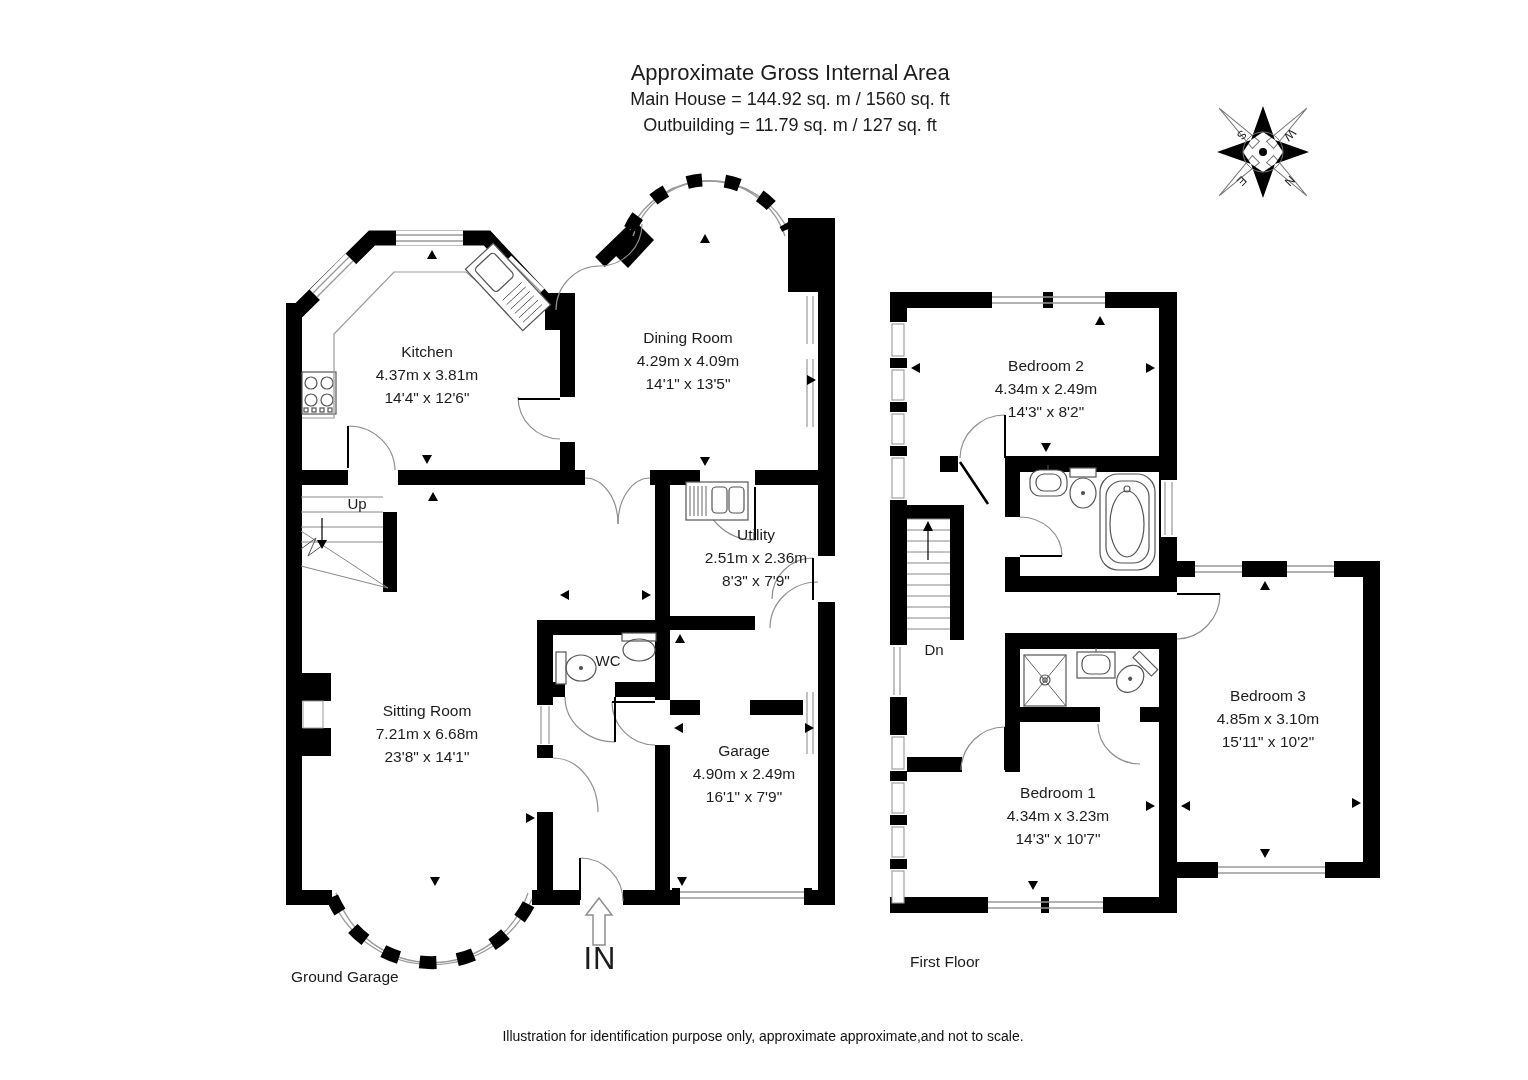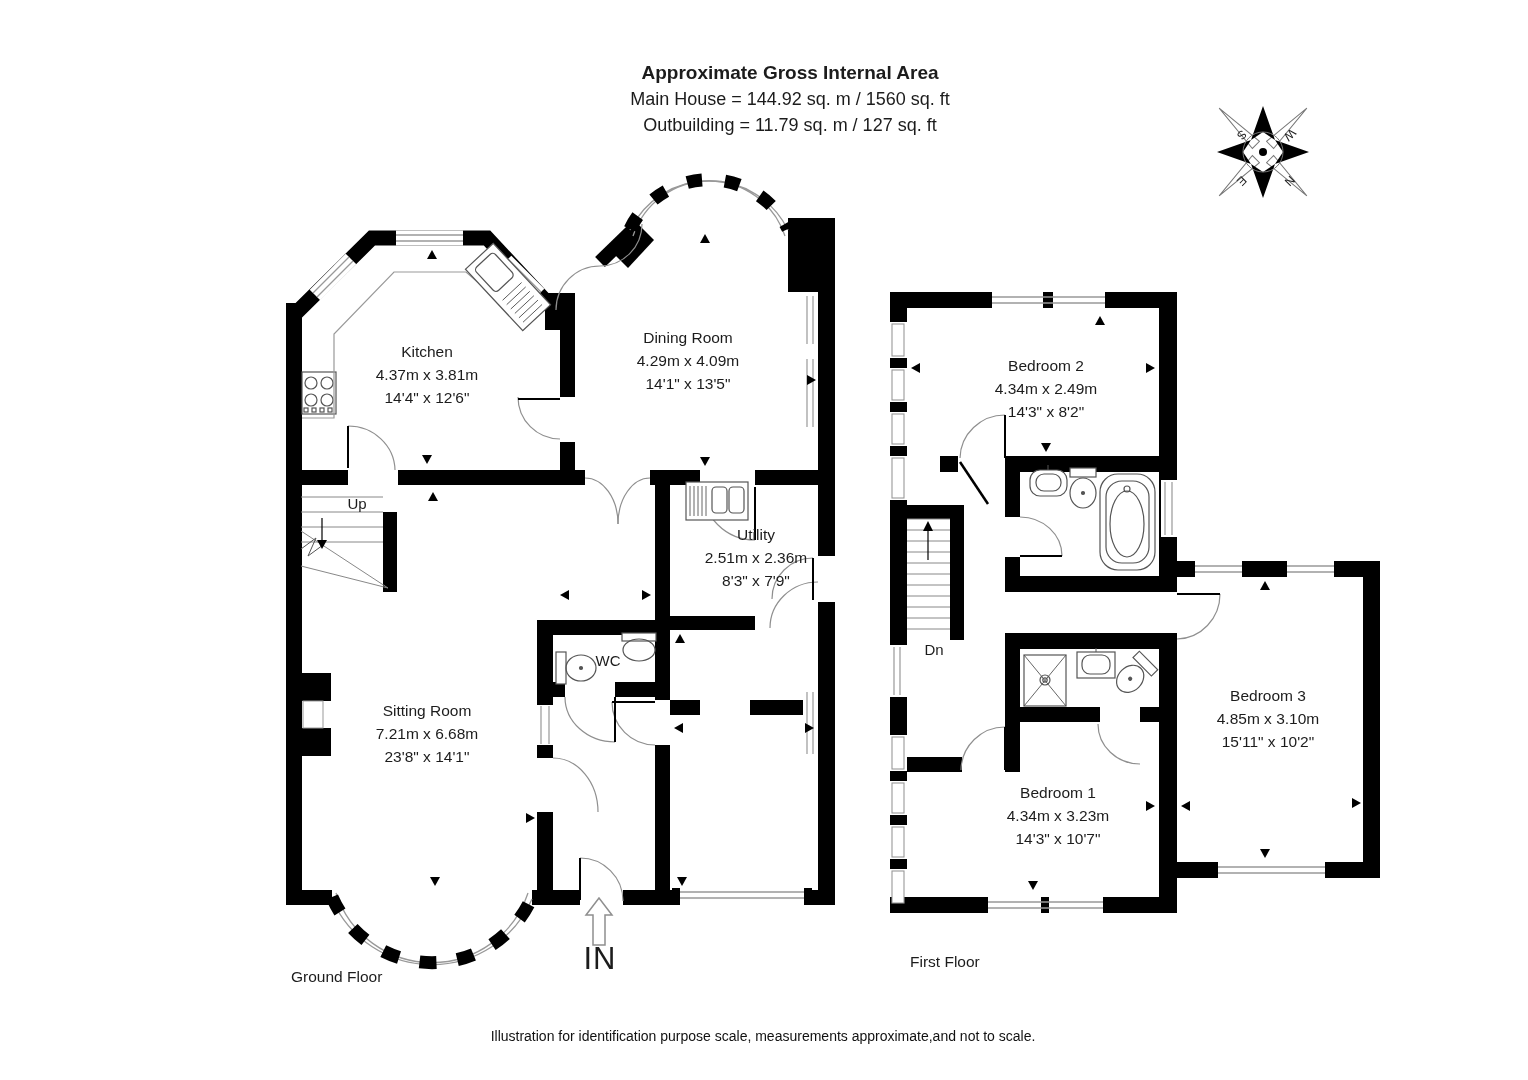--- a/index.html
+++ b/index.html
@@ -1,20 +1,20 @@
 <!DOCTYPE html>
 <html><head>
 <meta charset="utf-8">
 <style>
   html,body{margin:0;padding:0;background:#fff;}
   .page{position:relative;width:1528px;height:1080px;background:#ffffff;
         font-family:"Liberation Sans",sans-serif;color:#1c1c1c;overflow:hidden;}
   svg{position:absolute;left:0;top:0;}
   .hdr{position:absolute;left:790px;top:60px;transform:translateX(-50%);text-align:center;white-space:nowrap;}
-  .hdr .t{font-size:19px;font-weight:bold;line-height:26px;}
+  .hdr .t{font-size:22px;font-weight:normal;line-height:26px;text-align:right;}
   .hdr .l{font-size:18px;line-height:26px;}
   .room{position:absolute;transform:translateX(-50%);text-align:center;
         font-size:15.5px;line-height:23px;white-space:nowrap;color:#1c1c1c;}
   .tag{position:absolute;font-size:15px;white-space:nowrap;}
   .tag-center{transform:translateX(-50%);text-align:center;}
   .in-tag{font-size:31px;letter-spacing:1px;}
   .floor-cap{position:absolute;font-size:15.5px;white-space:nowrap;}
   .footer{position:absolute;left:763px;top:1028px;transform:translateX(-50%);
           font-size:14px;white-space:nowrap;color:#111;}
 </style>
@@ -359,20 +359,25 @@
 <div class="room" style="left:756px;top:523px">
   <div>Utility</div>
       <div>2.51m x 2.36m</div>
       <div>8'3" x 7'9"</div>
 </div>
 <div class="room" style="left:427px;top:699px">
   <div>Sitting Room</div>
       <div>7.21m x 6.68m</div>
       <div>23'8" x 14'1"</div>
 </div>
+<div class="room" style="left:744px;top:739px">
+  <div>Garage</div>
+      <div>4.90m x 2.49m</div>
+      <div>16'1" x 7'9"</div>
+</div>
 <div class="room" style="left:1046px;top:354px">
   <div>Bedroom 2</div>
       <div>4.34m x 2.49m</div>
       <div>14'3" x 8'2"</div>
 </div>
 <div class="room" style="left:1058px;top:781px">
   <div>Bedroom 1</div>
       <div>4.34m x 3.23m</div>
       <div>14'3" x 10'7"</div>
 </div>
@@ -380,18 +385,18 @@
   <div>Bedroom 3</div>
       <div>4.85m x 3.10m</div>
       <div>15'11" x 10'2"</div>
 </div>
 
 <div class="tag tag-center" style="left:357px;top:495px">Up</div>
 <div class="tag tag-center" style="left:934px;top:641px">Dn</div>
 <div class="tag tag-center" style="left:608px;top:652px">WC</div>
 <div class="tag tag-center in-tag" style="left:600px;top:941px">IN</div>
 
-<div class="floor-cap" style="left:291px;top:968px">Ground Floor</div>
+<div class="floor-cap" style="left:291px;top:968px">Ground Garage</div>
 <div class="floor-cap" style="left:910px;top:953px">First Floor</div>
 
-<div class="footer">Illustration for identification purpose scale, measurements approximate,and not to scale.</div>
+<div class="footer">Illustration for identification purpose only, approximate approximate,and not to scale.</div>
 
 </div>
 
 </body></html>

